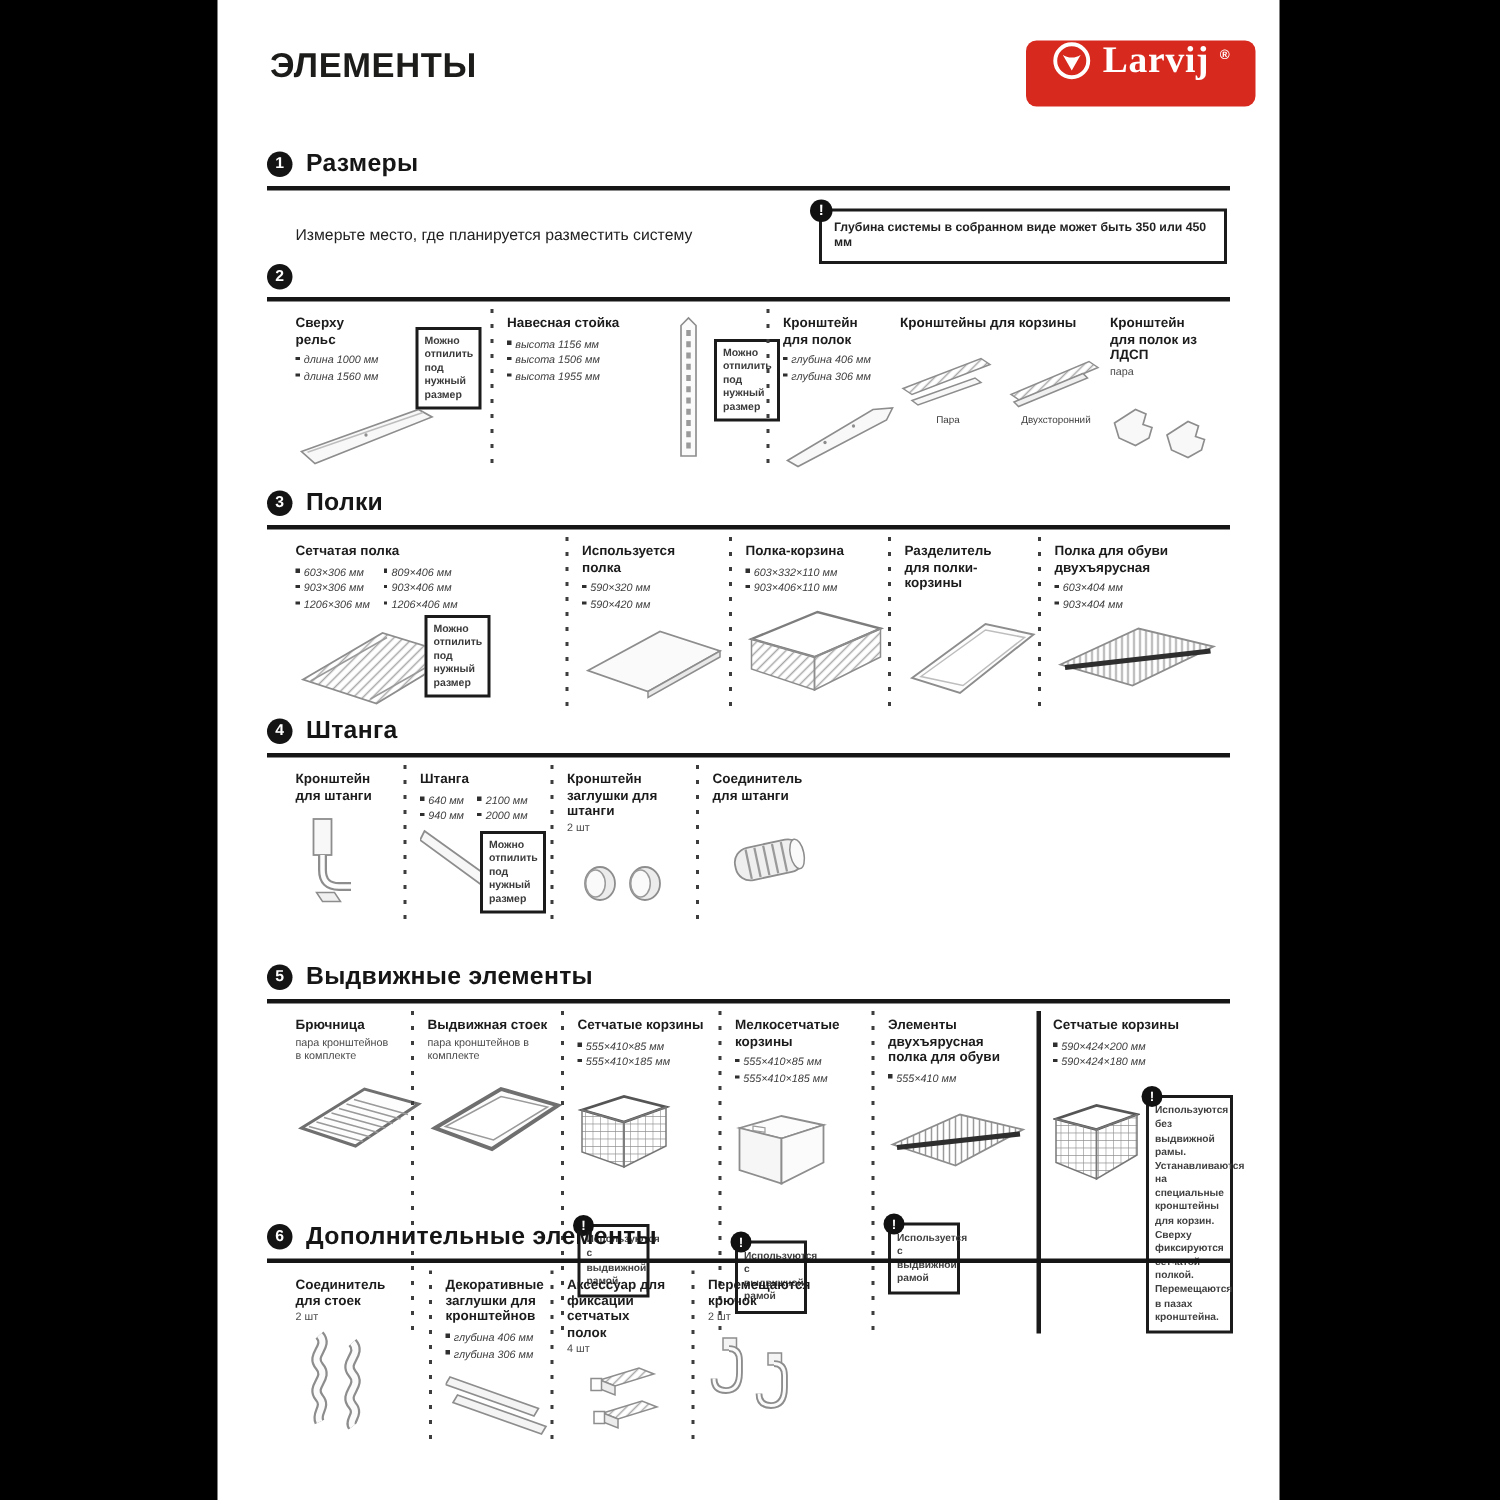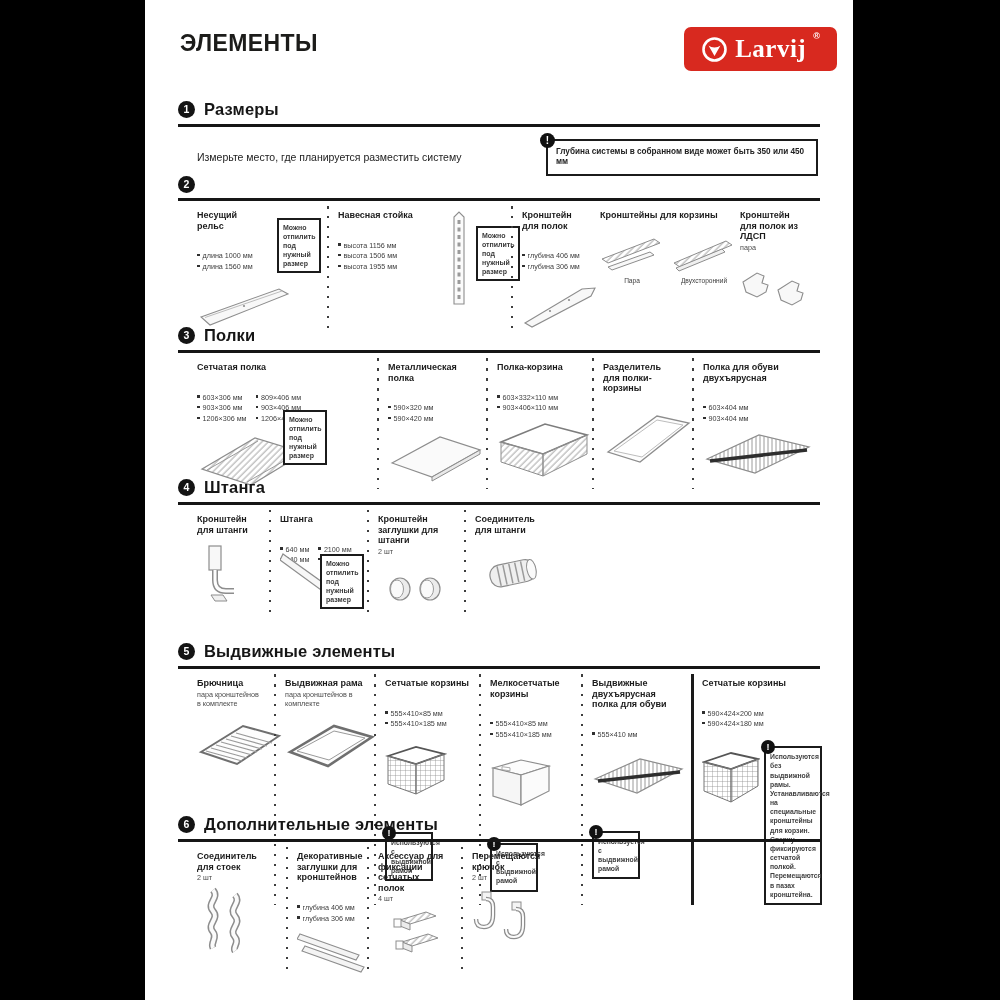--- a/index.html
+++ b/index.html
@@ -3,42 +3,42 @@
 <meta charset="utf-8">
 <style>
   html,body{margin:0;padding:0;background:#000;}
   .stage{position:relative;width:1000px;height:1000px;background:#000;overflow:hidden;
          font-family:"Liberation Sans", sans-serif;-webkit-font-smoothing:antialiased;}
   .page{position:absolute;left:145px;top:0;width:708px;height:1000px;background:#fff;}
 
   
   .h1{position:absolute;left:35px;top:30px;font-size:23px;font-weight:bold;color:#1c1c1a;letter-spacing:.4px;}
   .logo{position:absolute;right:16px;top:27px;width:153px;height:44px;background:#d8291f;border-radius:7px;
-        display:flex;align-items:center;justify-content:center;gap:7px;}
+        display:flex;align-items:flex-start;justify-content:center;gap:7px;}
   .logo .lname{color:#fff;font-family:"Liberation Serif",serif;font-weight:bold;font-size:25px;letter-spacing:.5px;}
   .logo .lreg{color:#fff;font-size:9px;align-self:flex-start;margin-top:4px;font-weight:bold;}
 
   
   .sec{position:absolute;left:33px;right:33px;}
   .shead{display:flex;align-items:center;}
   .snum{width:17px;height:17px;border-radius:50%;background:#141414;color:#fff;font-size:10.5px;font-weight:bold;
         text-align:center;line-height:17px;flex:0 0 auto;}
   .stitle{margin-left:9px;font-size:16.5px;font-weight:bold;color:#161616;letter-spacing:.2px;}
   .srule{height:3px;background:#161616;margin-top:5px;}
 
   .row{position:relative;display:flex;margin-top:9px;padding-left:19px;align-items:stretch;}
   .it{position:relative;box-sizing:border-box;flex:0 0 auto;}
   .ds{padding-left:10px;}
   .vsep{position:absolute;left:-1px;top:-4px;bottom:0;width:2px;
         background:repeating-linear-gradient(to bottom,#3d3d3d 0 2.5px,transparent 2.5px 10px);}
   .vsep.solid{width:2.5px;background:#1a1a1a;}
 
   .t{font-size:9px;font-weight:bold;line-height:1.18;color:#1c1c1c;}
   .sub{font-size:7.2px;color:#4a4a4a;line-height:1.3;margin-top:1px;}
-  .bl{margin-top:20px;}
+  .bl{margin-top:4px;font-style:italic;}
   .b{display:block;font-size:7.2px;color:#3d3d3d;line-height:1.5;white-space:nowrap;}
   .b::before{content:"";display:inline-block;width:2.5px;height:2.5px;background:#2f2f2f;margin-right:3px;vertical-align:2px;}
   .g23{display:grid;grid-auto-flow:column;grid-template-rows:repeat(3,auto);column-gap:9px;width:max-content;}
   .g22{display:grid;grid-auto-flow:column;grid-template-rows:repeat(2,auto);column-gap:9px;width:max-content;}
 
   .cut{box-sizing:border-box;border:2px solid #1b1b1b;background:#fff;padding:3px 4px;width:44px;
        font-size:7px;font-weight:600;color:#3a3a3a;line-height:1.3;}
   .abs{position:absolute;}
 
   .warn{box-sizing:border-box;position:relative;border:2px solid #1b1b1b;background:#fff;padding:4px 4px;
@@ -103,21 +103,21 @@
   </div>
 
   <div class="sec" style="top:176px">
     <div class="shead">
       <span class="snum">2</span>
     </div>
     <div class="srule"></div>
     <div class="row" style="min-height:102px">
 
       <div class="it" style="width:131px">
-        <div class="t" style="width:60px">Несущий рельс</div>
+        <div class="t" style="width:60px">Сверху рельс</div>
         <div class="bl">
           <span class="b">длина 1000 мм</span>
           <span class="b">длина 1560 мм</span>
         </div>
         <div class="cut abs" style="left:80px;top:8px">Можно отпилить под нужный размер</div>
         <svg class="art" width="95" height="48" viewBox="0 0 95 48" style="margin-top:8px">
           <polygon points="4,36 82,8 91,13 13,44" fill="#f8f8f8" stroke="#8d8d8d" stroke-width="1.1"></polygon>
           <line x1="8" y1="36.5" x2="85" y2="10" stroke="#bdbdbd" stroke-width="1"></line>
           <circle cx="47" cy="25" r="1.1" fill="#8d8d8d"></circle>
         </svg>
@@ -205,21 +205,21 @@
         <svg class="art" width="112" height="60" viewBox="0 0 112 60" style="margin-top:4px">
           <polygon points="5,40 58,9 107,24 54,56" fill="url(#hatch)" stroke="#8d8d8d" stroke-width="1.2"></polygon>
           <line x1="10" y1="41" x2="61" y2="12" stroke="#9a9a9a" stroke-width="1"></line>
           <line x1="50" y1="53" x2="101" y2="24" stroke="#9a9a9a" stroke-width="1"></line>
         </svg>
         <div class="cut abs" style="left:86px;top:48px">Можно отпилить под нужный размер</div>
       </div>
 
       <div class="it ds" style="width:109px">
         <i class="vsep"></i>
-        <div class="t" style="width:70px">Металлическая полка</div>
+        <div class="t" style="width:70px">Используется полка</div>
         <div class="bl">
           <span class="b">590×320 мм</span>
           <span class="b">590×420 мм</span>
         </div>
         <svg class="art" width="96" height="56" viewBox="0 0 96 56" style="margin-top:4px">
           <polygon points="4,34 52,8 92,21 44,48" fill="#fafafa" stroke="#8d8d8d" stroke-width="1.2"></polygon>
           <polygon points="44,48 92,21 92,25 44,52" fill="#e9e9e9" stroke="#8d8d8d" stroke-width="1"></polygon>
         </svg>
       </div>
 
@@ -340,21 +340,21 @@
         <div class="t">Брючница</div>
         <div class="sub" style="width:62px">пара кронштейнов в комплекте</div>
         <svg class="art" width="86" height="52" viewBox="0 0 86 52" style="margin-top:12px">
           <polygon points="4,32 46,6 82,16 40,44" fill="#fdfdfd" stroke="#6f6f6f" stroke-width="2"></polygon>
           <path d="M9,31 L45,41 M14,28 L50,38 M19,25 L55,35 M24,22 L60,32 M29,19 L65,29 M34,16 L70,26 M39,13 L75,23" stroke="#9a9a9a" stroke-width="1.2" fill="none"></path>
         </svg>
       </div>
 
       <div class="it ds" style="width:100px">
         <i class="vsep"></i>
-        <div class="t">Выдвижная рама</div>
+        <div class="t">Выдвижная стоек</div>
         <div class="sub" style="width:68px">пара кронштейнов в комплекте</div>
         <svg class="art" width="92" height="54" viewBox="0 0 92 54" style="margin-top:12px">
           <polygon points="5,32 49,6 87,17 43,46" fill="#fcfcfc" stroke="#6f6f6f" stroke-width="2.6"></polygon>
           <polygon points="12,31 49,11 80,18 44,40" fill="#fff" stroke="#9a9a9a" stroke-width="1"></polygon>
         </svg>
       </div>
 
       <div class="it ds" style="width:105px">
         <i class="vsep"></i>
         <div class="t">Сетчатые корзины</div>
@@ -387,21 +387,21 @@
           <rect x="12" y="12" width="8" height="3" fill="#fff" stroke="#9a9a9a" stroke-width=".8" transform="skewY(8)"></rect>
         </svg>
         <div class="warn abs" style="right:0;top:34px;width:48px">
           <span class="wi">!</span>
           <span>Используются с выдвижной рамой</span>
         </div>
       </div>
 
       <div class="it ds" style="width:110px">
         <i class="vsep"></i>
-        <div class="t" style="width:80px">Выдвижные двухъярусная полка для обуви</div>
+        <div class="t" style="width:80px">Элементы двухъярусная полка для обуви</div>
         <div class="bl">
           <span class="b">555×410 мм</span>
         </div>
         <svg class="art" width="94" height="50" viewBox="0 0 94 50" style="margin-top:10px">
           <polygon points="3,28 48,8 90,18 45,42" fill="url(#vhatch)" stroke="#8d8d8d" stroke-width="1.2"></polygon>
           <line x1="6" y1="30" x2="88" y2="21" stroke="#2e2e2e" stroke-width="3.5"></line>
         </svg>
         <div class="warn abs" style="right:0;top:30px;width:48px">
           <span class="wi">!</span>
           <span>Используется с выдвижной рамой</span>

